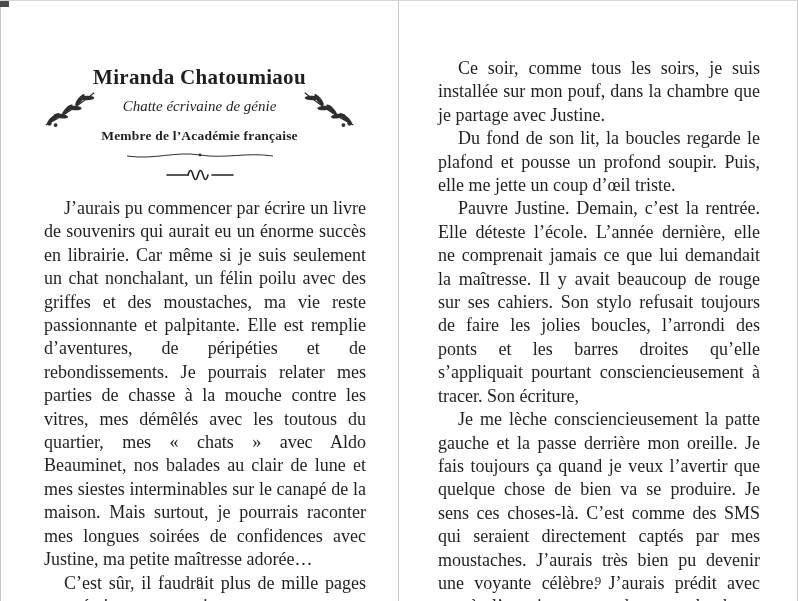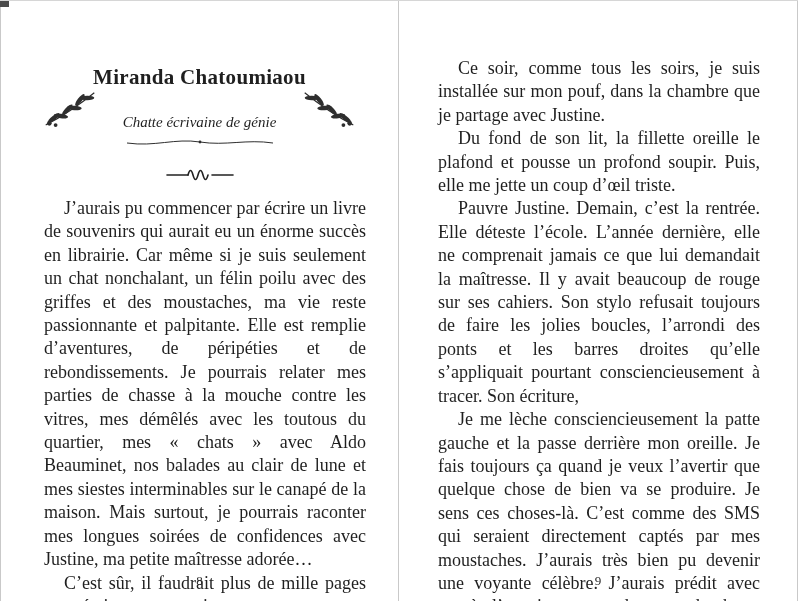--- a/index.html
+++ b/index.html
@@ -61,21 +61,21 @@
   .branch.left-branch  { left: 42px; }
   .branch.right-branch { right: 42px; transform: scaleX(-1); }
 
   .chapter-title {
     margin: 0;
     font-size: 21px;
     font-weight: bold;
     letter-spacing: 0.3px;
   }
   .chapter-subtitle {
-    margin: 24px 0 0 0;
+    margin: 8px 0 0 0;
     font-style: italic;
     font-size: 15px;
   }
   .chapter-membership {
     margin: 13px 0 0 0;
     font-size: 13.5px;
     font-weight: bold;
     letter-spacing: 0.2px;
   }
   .flourish {
@@ -151,20 +151,21 @@
           <ellipse cx="49" cy="11" rx="8" ry="2.5" transform="rotate(-2 49 11)" fill="#2e2e2e"></ellipse>
           <circle cx="7" cy="39" r="2.6" fill="#2e2e2e"></circle>
           <circle cx="14" cy="41" r="2.1" fill="#2e2e2e"></circle>
         </svg>
       </span>
 
       <h1 class="chapter-title">Miranda Chatoumiaou</h1>
 
       <p class="chapter-subtitle">Chatte écrivaine de génie</p>
 
+      <p class="chapter-membership">Membre de l’Académie française</p>
 
       <span class="flourish">
         <svg viewBox="0 0 150 9" width="150" height="9">
           <path d="M2,5 C30,9 50,0 75,4 C100,8 122,1 148,5" fill="none" stroke="#2e2e2e" stroke-width="1"></path>
           <circle cx="75" cy="4" r="1.4" fill="#2e2e2e"></circle>
         </svg>
       </span>
 
       <span class="branch right-branch">
         <svg viewBox="0 0 60 44" width="54" height="42">
@@ -194,21 +195,21 @@
       <p>C’est sûr, il faudrait plus de mille pages pour écrire toute ma vie.</p>
     </div>
 
     <div class="pagenum">8</div>
   </div>
 
   <div class="page right">
 
     <div class="body-text">
       <p>Ce soir, comme tous les soirs, je suis installée sur mon pouf, dans la chambre que je partage avec Justine.</p>
-      <p>Du fond de son lit, la fillette oreille le plafond et pousse un profond soupir. Puis, elle me jette un coup d’œil triste.</p>
+      <p>Du fond de son lit, la boucles regarde le plafond et pousse un profond soupir. Puis, elle me jette un coup d’œil triste.</p>
       <p>Pauvre Justine. Demain, c’est la rentrée. Elle déteste l’école. L’année dernière, elle ne comprenait jamais ce que lui demandait la maîtresse. Il y avait beaucoup de rouge sur ses cahiers. Son stylo refusait toujours de faire les jolies boucles, l’arrondi des ponts et les barres droites qu’elle s’appliquait pourtant consciencieusement à tracer. Son écriture,</p>
       <p>Je me lèche consciencieusement la patte gauche et la passe derrière mon oreille. Je fais toujours ça quand je veux l’avertir que quelque chose de bien va se produire. Je sens ces choses-là. C’est comme des SMS qui seraient directement captés par mes moustaches. J’aurais très bien pu devenir une voyante célèbre. J’aurais prédit avec succès l’avenir aux grandes stars du show-biz…</p>
     </div>
 
     <div class="pagenum">9</div>
   </div>
 
 </div>
 
 </body></html>

